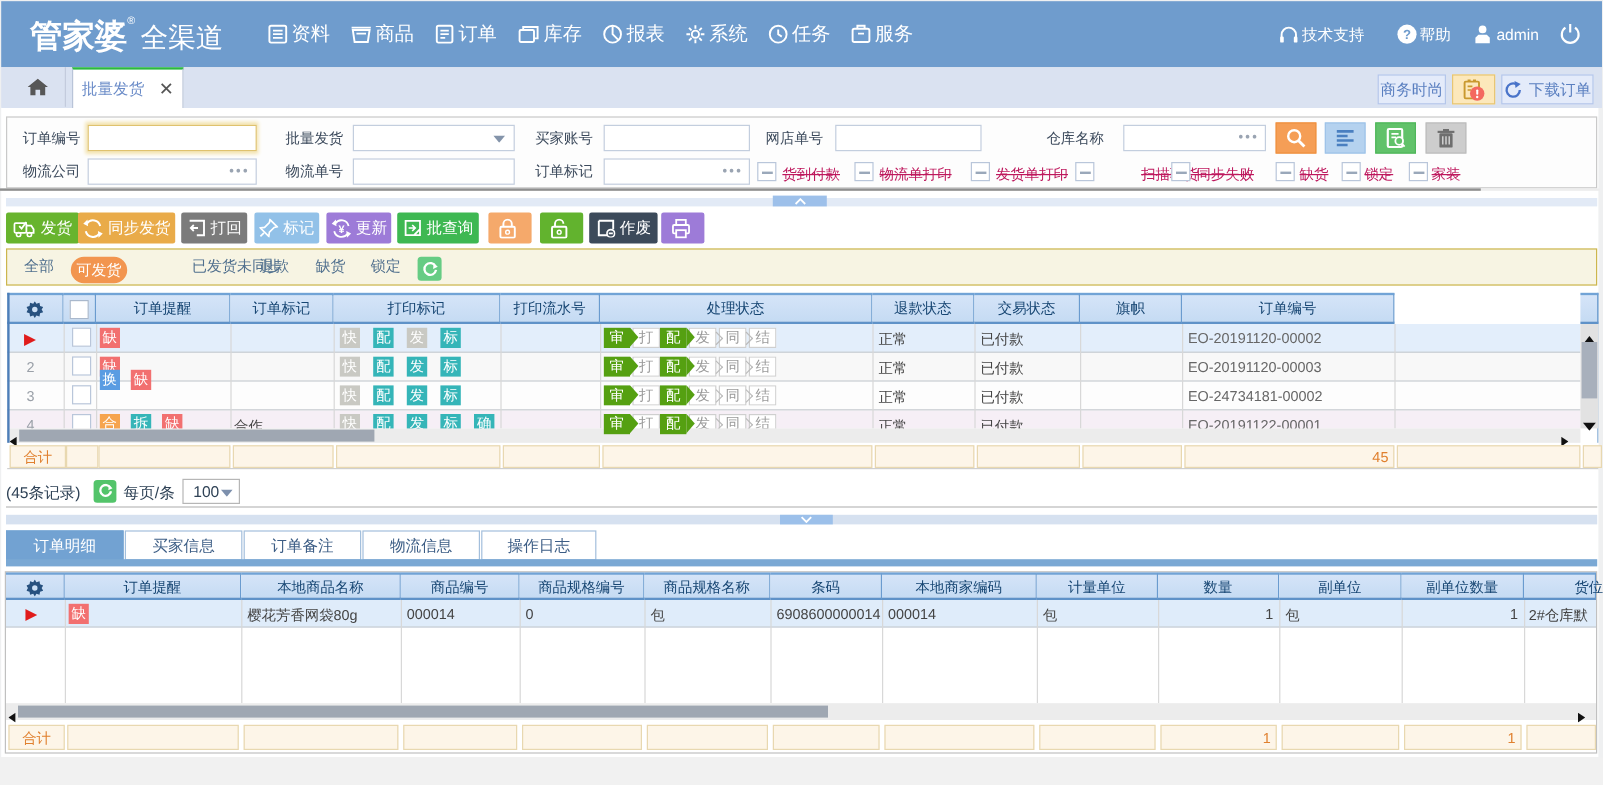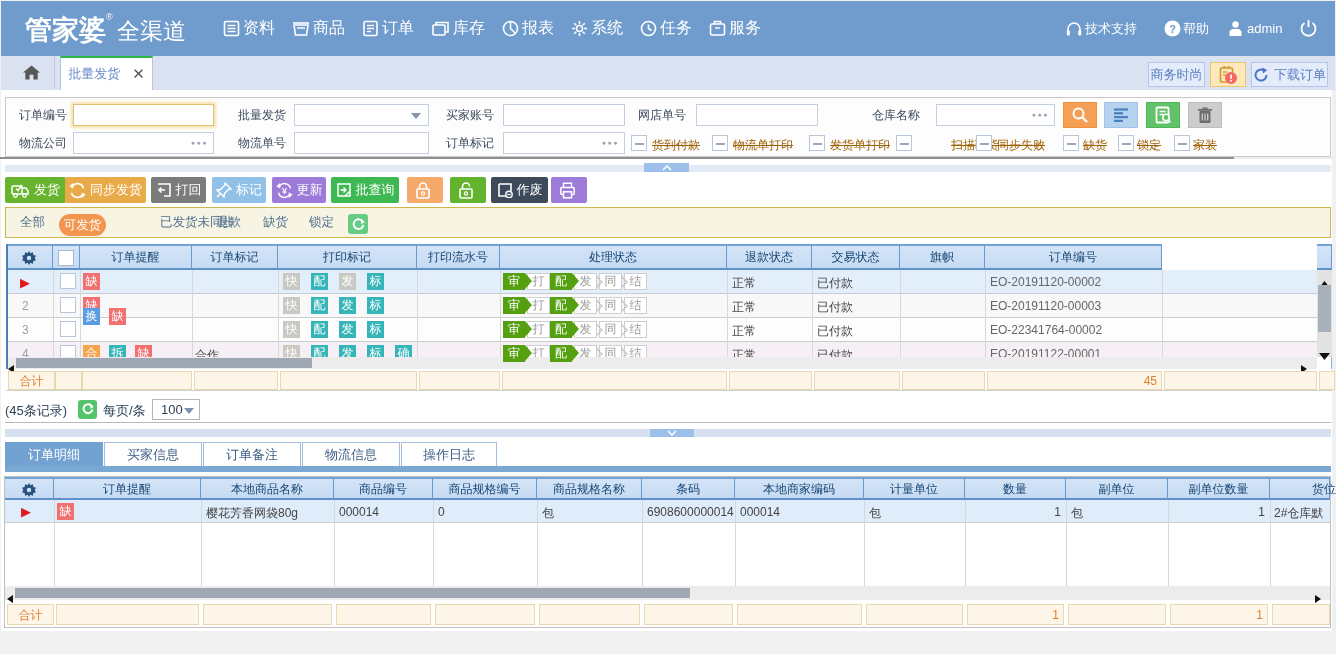--- a/index.html
+++ b/index.html
@@ -22,21 +22,21 @@
 #tab1 .x { color:#555; margin-left:12px; font-size:15px; }
 .tbtn { position:absolute; top:62px; height:25px; background:#e4ebfa; border:1px solid #b4c6ea; color:#5a7fc0; font-size:13px; display:flex; align-items:center; justify-content:center; white-space:nowrap; }
 
 #filter { position:absolute; left:5px; top:97px; width:1326px; height:60px; background:#fdfdfd; border:1px solid #c9c9c9; }
 .lbl { position:absolute; font-size:12px; color:#3c4a5c; line-height:22px; }
 .inp { position:absolute; height:22px; background:#fff; border:1px solid #c3cede; }
 .dots { position:absolute; right:5px; top:0; color:#9aa4b2; letter-spacing:1.5px; font-size:7px; line-height:20px;}
 .fbtn { position:absolute; top:4px; width:34px; height:26px; display:flex; align-items:center; justify-content:center; }
 .chk { position:absolute; width:16px; height:16px; background:#fff; border:1px solid #b9c6da; }
 .chk:after { content:""; position:absolute; left:3px; top:7px; width:9px; height:2px; background:#9aa8ba; }
-.chklbl { position:absolute; font-size:12px; color:#a16207; text-decoration:line-through; }
+.chklbl { position:absolute; font-size:12px; color:#be185d; text-decoration:line-through; }
 
 #fsb { position:absolute; left:0px; top:157px; width:1333px; height:2px; background:#ededed; }
 #fsb .th { position:absolute; left:0; top:0; width:1234px; height:2px; background:#8f8f8f; }
 
 #strip { position:absolute; left:5px; top:165px; width:1326px; height:7px; background:#e2eaf6; }
 #handle { position:absolute; left:644px; top:163px; width:45px; height:9px; background:#9dc0ea; text-align:center; }
 
 .abtn { position:absolute; top:177px; height:26px; border-radius:2px; color:#fff; font-size:13px; display:flex; align-items:center; justify-content:center; }
 .abtn svg { margin-right:4px; }
 
@@ -426,21 +426,21 @@
       <span class="sw">打</span>
       <span class="sg">配</span>
       <span class="sw">发</span>
       <span class="sv"></span>
       <span class="sw">同</span>
       <span class="sv"></span>
       <span class="sw">结</span>
     </div>
 <div class="td" style="left:726px; top:79px; color:#444;">正常</div>
 <div class="td" style="left:811px; top:79px; color:#444;">已付款</div>
-<div class="td" style="left:984px; top:79px; color:#666;">EO-22341764-00002</div>
+<div class="td" style="left:984px; top:79px; color:#666;">EO-24734181-00002</div>
 
 <div class="td num" style="left:16px; top:103px;">4</div>
 <span class="cb" style="top:101px;"></span>
 <div class="td" style="left:77px; top:101px;"><span class="badge bhe">合</span><span class="badge bc" style="margin-left:4px;">拆</span><span class="badge bq" style="margin-left:4px;">缺</span></div>
 <div class="td" style="left:189px; top:103px; color:#444;">合作</div>
 <div class="td" style="left:277px; top:101px;"><span class="badge bg2">快</span><span class="badge bc" style="margin-left:6px;">配</span><span class="badge bc" style="margin-left:6px;">发</span><span class="badge bc" style="margin-left:6px;">标</span><span class="badge bc" style="margin-left:6px;">确</span></div>
 <div class="td chain" style="left:497px; top:101px;">
       <span class="sg">审</span>
       <span class="sw">打</span>
       <span class="sg">配</span>

